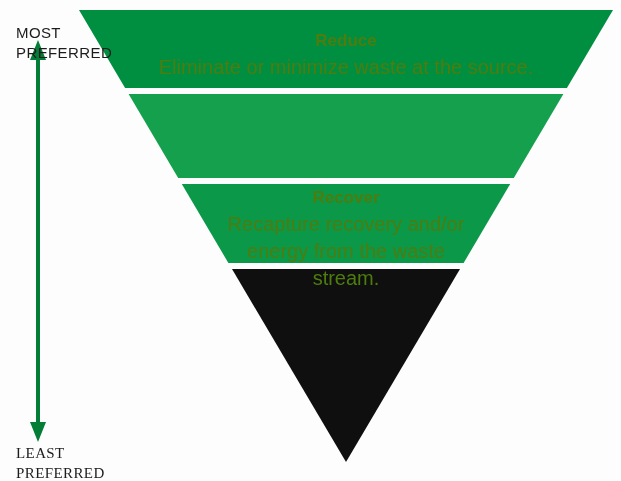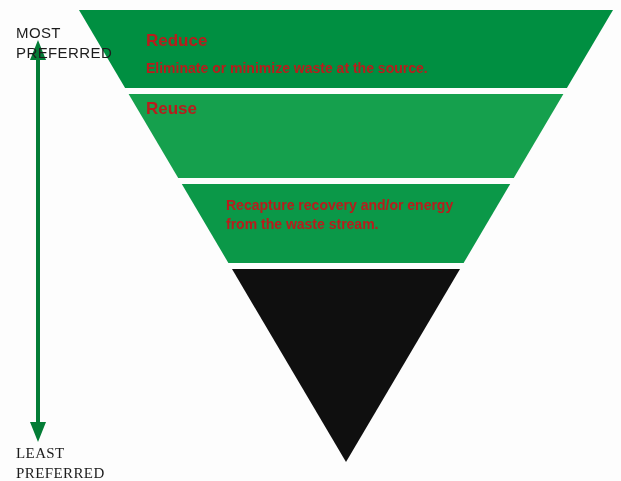--- a/index.html
+++ b/index.html
@@ -31,33 +31,32 @@
     white-space: pre-line;
     text-transform: uppercase;
     margin-left: 8px;
   }
   .axis-label.top { top: 23px; }
   .axis-label.bottom { top: 443px; font-family: Liberation Serif, serif; }
   .level-text {
     position: absolute;
     left: 146px;
     width: 400px;
-    text-align: left;
-    color: #b91c1c;
+    text-align: center;
+    color: #4d7c0f;
   }
   .level-title {
     font-size: 17px;
     font-weight: bold;
     margin-bottom: 3px;
   }
   .level-desc {
-    font-size: 14px;
+    font-size: 20px;
     line-height: 1.35;
-    margin: 8px auto;
-    font-weight: bold;
+    margin: 0 auto;
   }
   .level-text.reduce  { top: 31px; }
   .level-text.reuse   { top: 99px; }
   .level-text.recover { top: 188px; }
   .level-text.dispose { top: 274px; }
   .level-text.reuse   .level-desc { width: 235px; }
   .level-text.recover .level-desc { width: 240px; }
   .level-text.dispose .level-desc { width: 165px; }
 </style>
 </head>
@@ -83,23 +82,23 @@
 PREFERRED</div>
   <div class="axis-label bottom">LEAST
 PREFERRED</div>
 
   <div class="level-text reduce">
     <div class="level-title">Reduce</div>
     <div class="level-desc">Eliminate or minimize waste at the source.</div>
   </div>
 
   <div class="level-text reuse">
-    <div class="level-title">Reuse</div>
   </div>
 
   <div class="level-text recover">
+    <div class="level-title">Recover</div>
     <div class="level-desc">Recapture recovery and/or energy from the waste stream.</div>
   </div>
 
   <div class="level-text dispose">
   </div>
 
 </div>
 
 </body></html>

